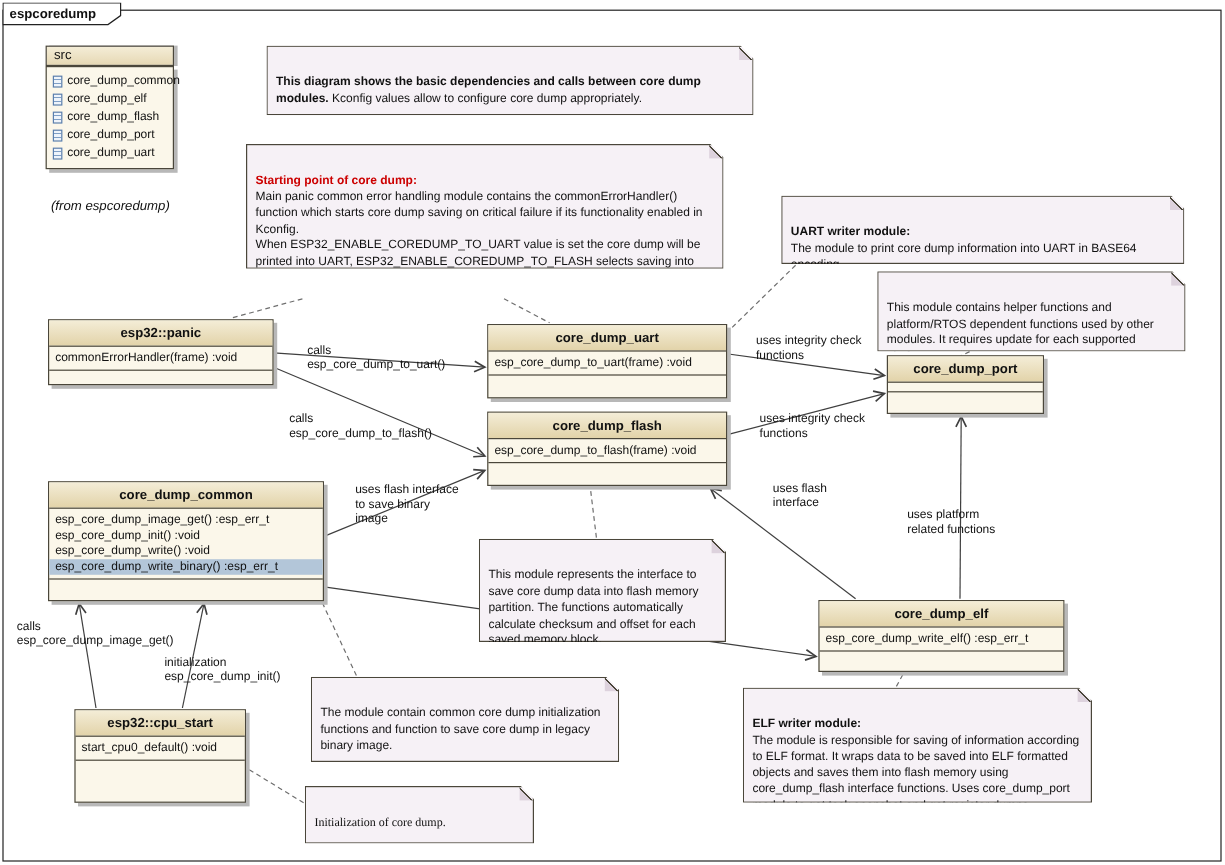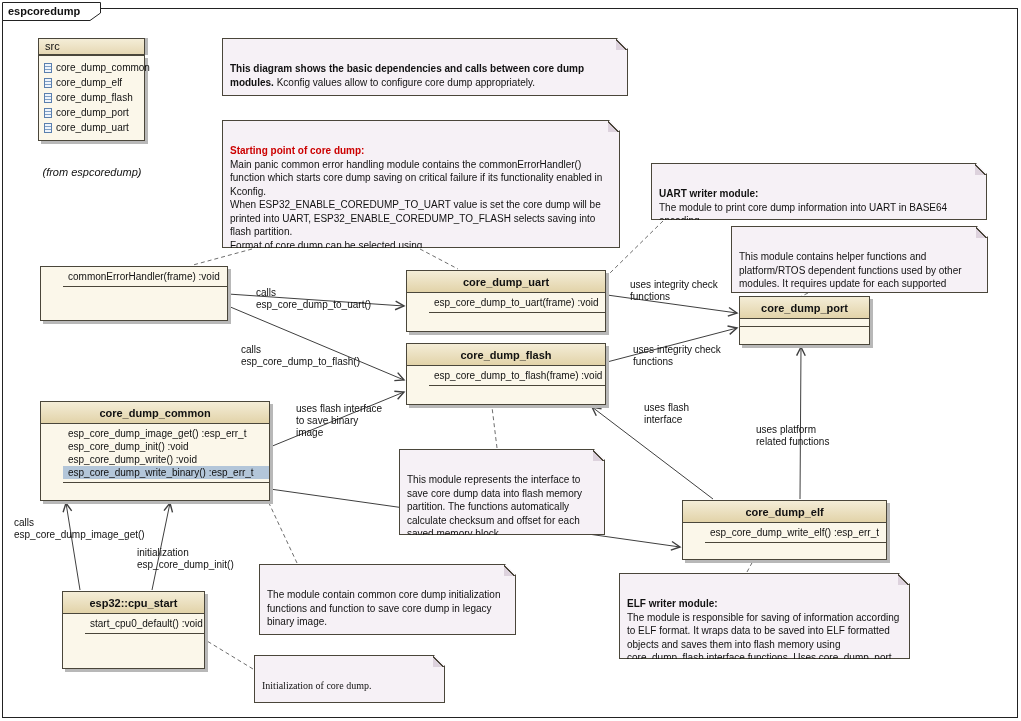--- a/index.html
+++ b/index.html
@@ -18,21 +18,21 @@
     position:absolute;z-index:2;display:flex;flex-direction:column;
     border:1px solid #4a463a;background:#fbf7ea;
     box-shadow:3px 3px 0 #b8b8b8;font-size:10px;
   }
   .cls .hd{
     background:linear-gradient(#f4edd7,#e2d3a9);
     border-bottom:1px solid #4a463a;
     font-weight:bold;font-size:11px;text-align:center;
     padding:5px 3px 4px 3px;white-space:nowrap;
   }
-  .cls .ops{border-bottom:1px solid #4a463a;padding:3px 0;margin-left:22px;}
+  .cls .ops{border-bottom:1px solid #4a463a;padding:3px 0;}
   .cls .op{padding:1px 5px;white-space:nowrap;}
   .cls .op.hl{background:#b3c6d9;}
   .cls .strip{flex:1;min-height:6px;}
   .cls .strip.b{flex:0 0 8px;border-bottom:1px solid #4a463a;}
   
   .note{
     position:absolute;z-index:2;padding:23px 7px;
     background:#f6f1f6;border:1px solid #4a463a;
     font-size:10px;line-height:1.35;
     clip-path:polygon(0 0,calc(100% - 11px) 0,100% 11px,100% 100%,0 100%);
@@ -131,21 +131,21 @@
       <span>core_dump_uart</span>
     </div>
   </div>
   <div class="from-label" style="left:26px;top:166px;width:132px;">(from espcoredump)</div>
 
   <div class="note" style="left:222px;top:38px;width:406px;height:58px;">
     <span class="ttl" style="display:inline;">This diagram shows the basic dependencies and calls between core dump modules.</span>
     <span>Kconfig values allow to configure core dump appropriately.</span>
   </div>
 
-  <div class="note" style="left:222px;top:120px;width:398px;height:128px;">
+  <div class="note" style="left:205px;top:120px;width:398px;height:104px;">
     <span class="ttl red">Starting point of core dump:</span>
     <span class="body">Main panic  common error handling module contains the commonErrorHandler() function which starts core dump saving on critical failure if its functionality enabled in Kconfig.
 When ESP32_ENABLE_COREDUMP_TO_UART value is set the core dump will be printed into UART, ESP32_ENABLE_COREDUMP_TO_FLASH selects saving into flash partition.
 Format of core dump can be selected using ESP32_COREDUMP_DATA_FORMAT_ELF,
 ESP32_COREDUMP_DATA_FORMAT_BIN.</span>
   </div>
 
   <div class="note" style="left:651px;top:163px;width:336px;height:57px;">
     <span class="ttl">UART writer module:</span>
     <span class="body">The module to print core dump information into UART in BASE64 encoding.</span>
@@ -160,26 +160,27 @@
   </div>
 
   <div class="note" style="left:259px;top:564px;width:257px;height:71px;">
     <span class="body">The module contain common core dump initialization functions and function to save core dump in legacy binary image.</span>
   </div>
 
   <div class="note" style="left:254px;top:655px;width:191px;height:33px;font-family:Liberation Serif, serif;">
     <span class="body">Initialization of core dump.</span>
   </div>
 
-  <div class="note" style="left:619px;top:573px;width:291px;height:86px;">
+  <div class="note" style="left:619px;top:573px;width:291px;height:96px;">
     <span class="ttl">ELF writer module:</span>
     <span class="body">The module is responsible for saving of information according to ELF format. It wraps data to be saved into ELF formatted objects and saves them into flash memory using core_dump_flash interface functions. Uses core_dump_port module to get task snapshot and get register dumps according to platform settings.</span>
   </div>
 
   <div class="cls" style="left:40px;top:266px;width:188px;height:55px;">
+    <div class="hd">esp32::panic</div>
     <div class="ops">
       <div class="op">commonErrorHandler(frame)  :void</div>
     </div>
     <div class="strip"></div>
   </div>
 
   <div class="cls" style="left:406px;top:270px;width:200px;height:62px;">
     <div class="hd">core_dump_uart</div>
     <div class="ops">
       <div class="op">esp_core_dump_to_uart(frame)  :void</div>

